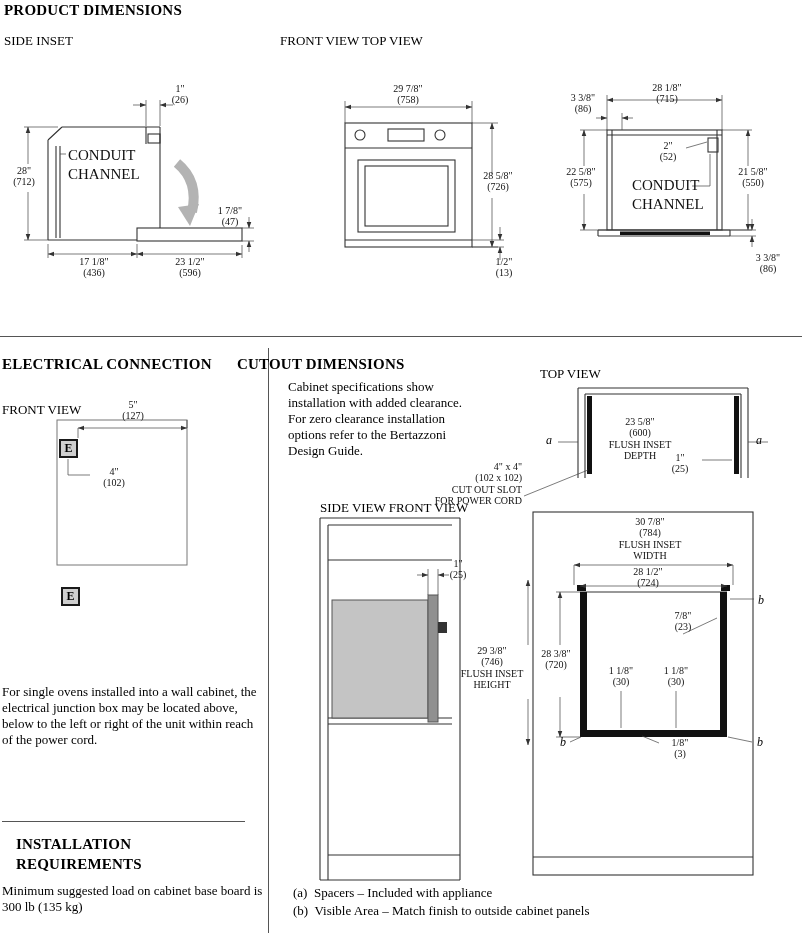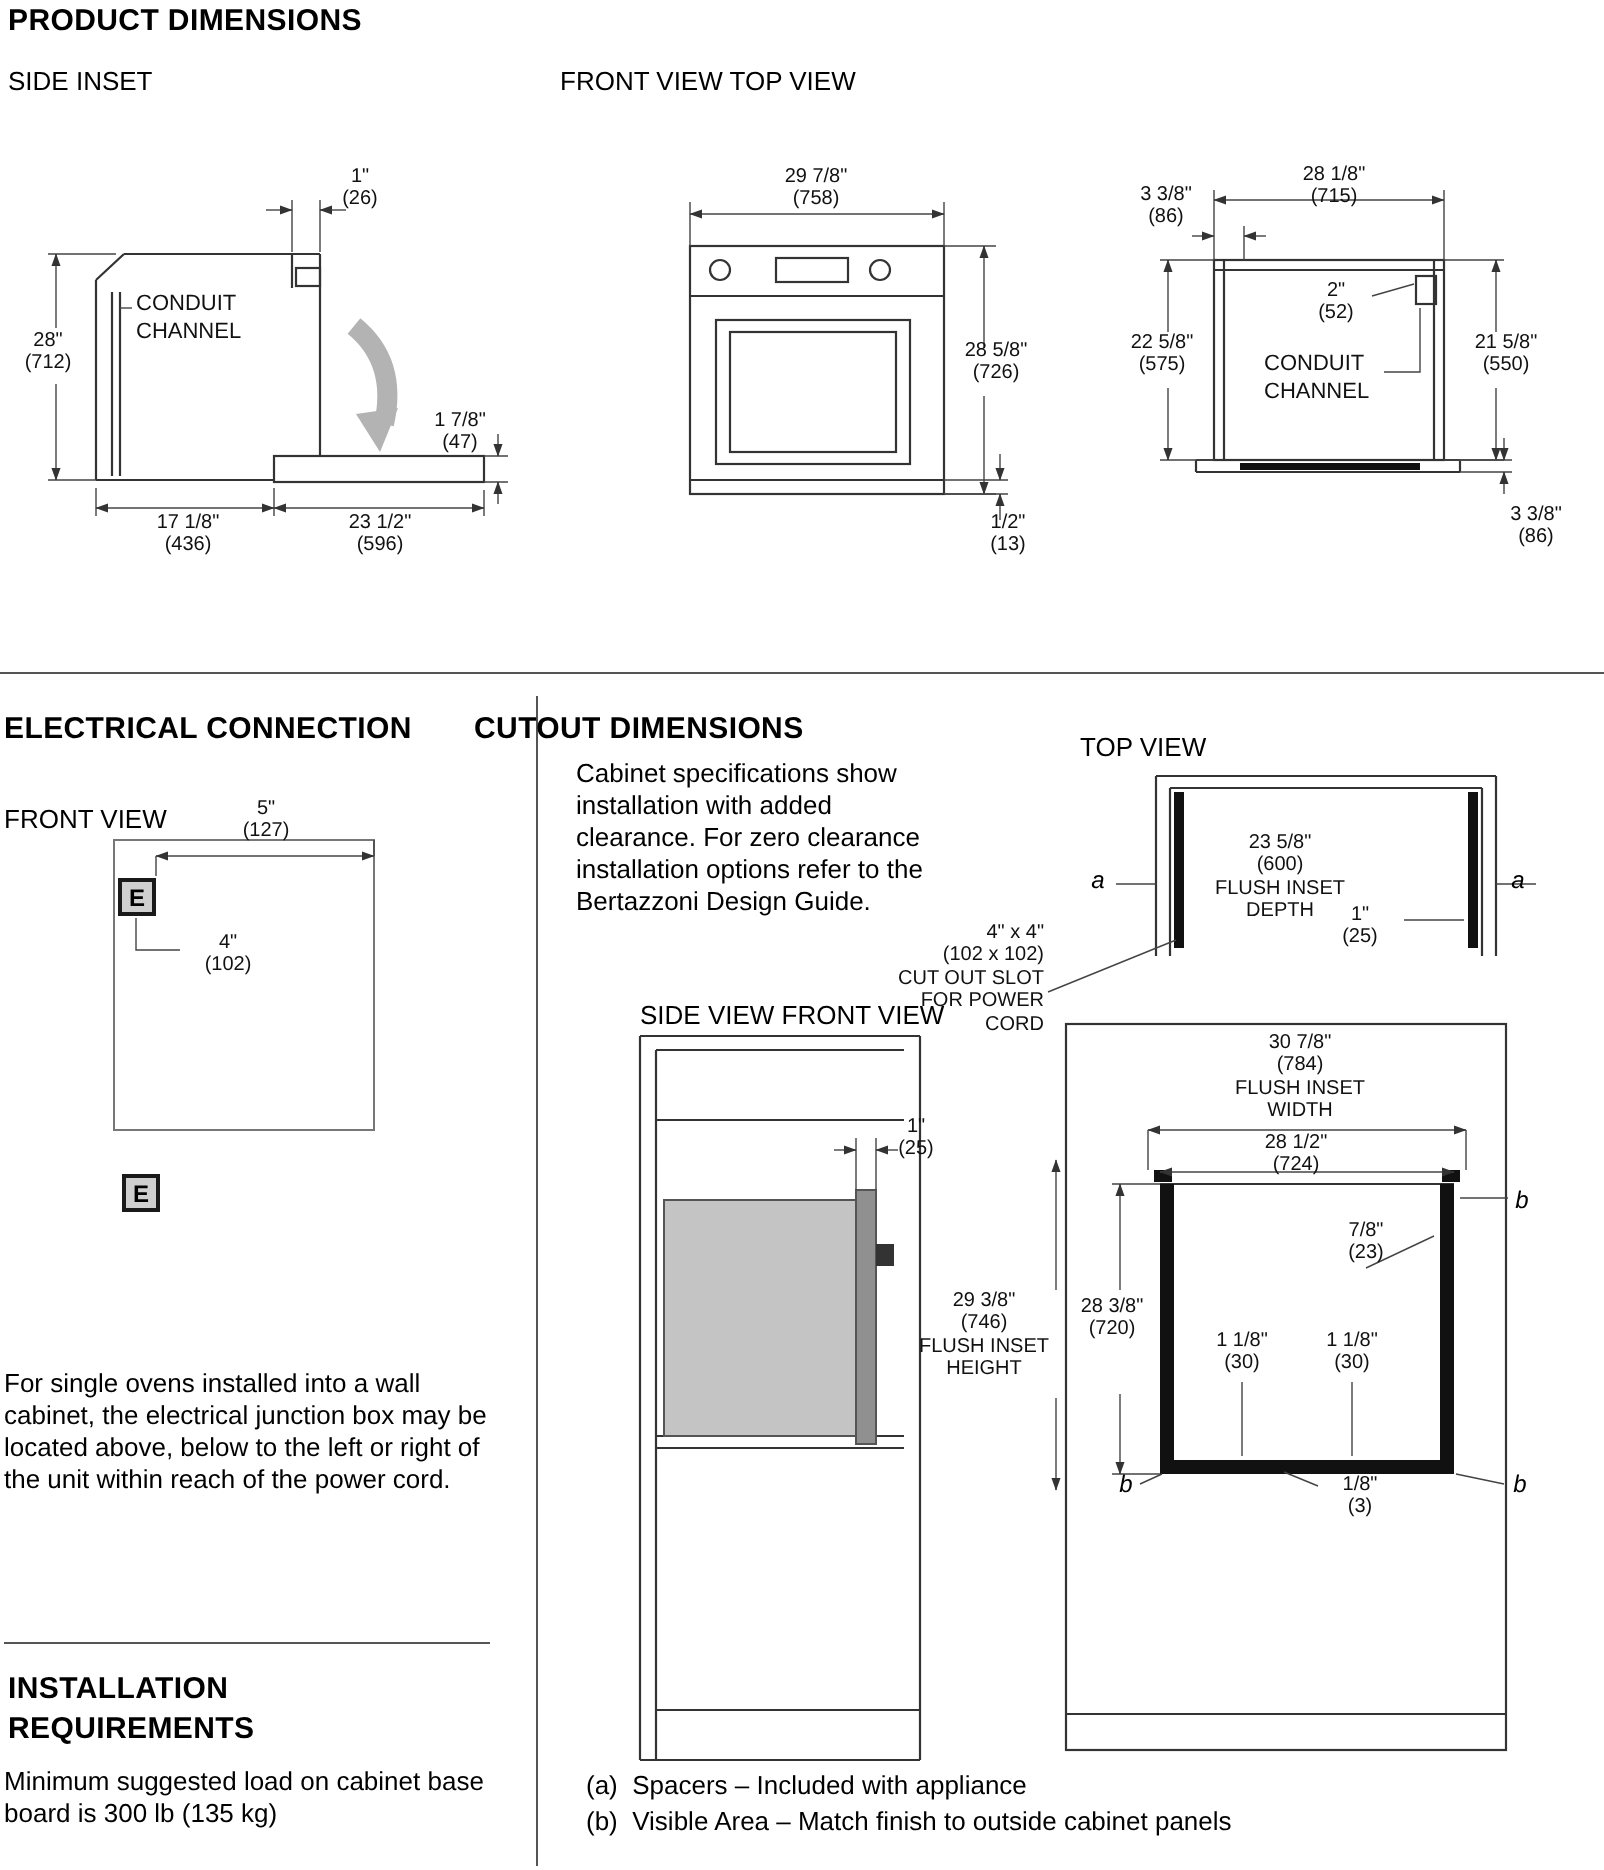--- a/index.html
+++ b/index.html
@@ -1,23 +1,23 @@
 <!DOCTYPE html>
 <html><head>
 <meta charset="utf-8">
 <style>
   *{margin:0;padding:0;box-sizing:border-box}
   html,body{background:#fff}
   .page{position:relative;width:802px;height:935px;background:#fff;color:#000;
-        font-family:Liberation Sans, sans-serif;overflow:hidden}
+        font-family:Liberation Serif, serif;overflow:hidden}
   .abs{position:absolute}
   .h1{font-size:15px;font-weight:700;white-space:pre-line;letter-spacing:.2px}
   .vlabel{font-size:13px;white-space:nowrap}
   .dim{font-size:10px;line-height:1.14;text-align:center;white-space:pre-line;color:#111}
-  .sml{font-size:11px;line-height:1.25;white-space:pre-line;color:#111}
+  .sml{font-size:15px;line-height:1.25;white-space:pre-line;color:#111}
   .para{font-size:13px;line-height:1.24;color:#000;white-space:pre-line}
   .note{font-size:13px;white-space:pre-line}
   .marker{font-size:12px;font-style:italic;text-align:center}
   .right{text-align:right}
   .ebox{width:19px;height:19px;background:#cfcfcf;border:2px solid #1a1a1a;display:flex;
         align-items:center;justify-content:center;font-size:12px;font-weight:700;color:#000}
   .rule{background:#555}
   svg.draw{position:absolute;overflow:visible}
   .o{fill:none;stroke:#333;stroke-width:1.1}
   .ol{fill:none;stroke:#777;stroke-width:1}
@@ -258,21 +258,21 @@
   <div class="abs h1" style="left:237px;top:356px">CUTOUT DIMENSIONS</div>
   <div class="abs vlabel" style="left:2px;top:402px">FRONT VIEW</div>
   <div class="abs dim" style="left:108px;top:399px;width:50px">5"
 (127)</div>
   <div class="abs dim" style="left:92px;top:466px;width:44px">4"
 (102)</div>
   <div class="abs ebox" style="left:59px;top:439px">E</div>
   <div class="abs ebox" style="left:61px;top:587px">E</div>
   <div class="abs para" style="left:2px;top:684px;width:255px">For single ovens installed into a wall cabinet, the electrical junction box may be located above, below to the left or right of the unit within reach of the power cord.</div>
 
-  <div class="abs h1" style="left:4px;top:835px;width:220px;line-height:1.3">INSTALLATION
+  <div class="abs h1" style="left:16px;top:835px;width:220px;line-height:1.3">INSTALLATION
 REQUIREMENTS</div>
   <div class="abs para" style="left:2px;top:883px;width:262px">Minimum suggested load on cabinet base board is 300 lb (135 kg)</div>
 
   <div class="abs para" style="left:288px;top:379px;width:188px">Cabinet specifications show installation with added clearance. For zero clearance installation options refer to the Bertazzoni Design Guide.</div>
   <div class="abs vlabel" style="left:540px;top:366px">TOP VIEW</div>
   <div class="abs vlabel" style="left:320px;top:500px">SIDE VIEW FRONT VIEW</div>
 
   <div class="abs dim" style="left:598px;top:416px;width:84px">23 5/8"
 (600)
 FLUSH INSET

